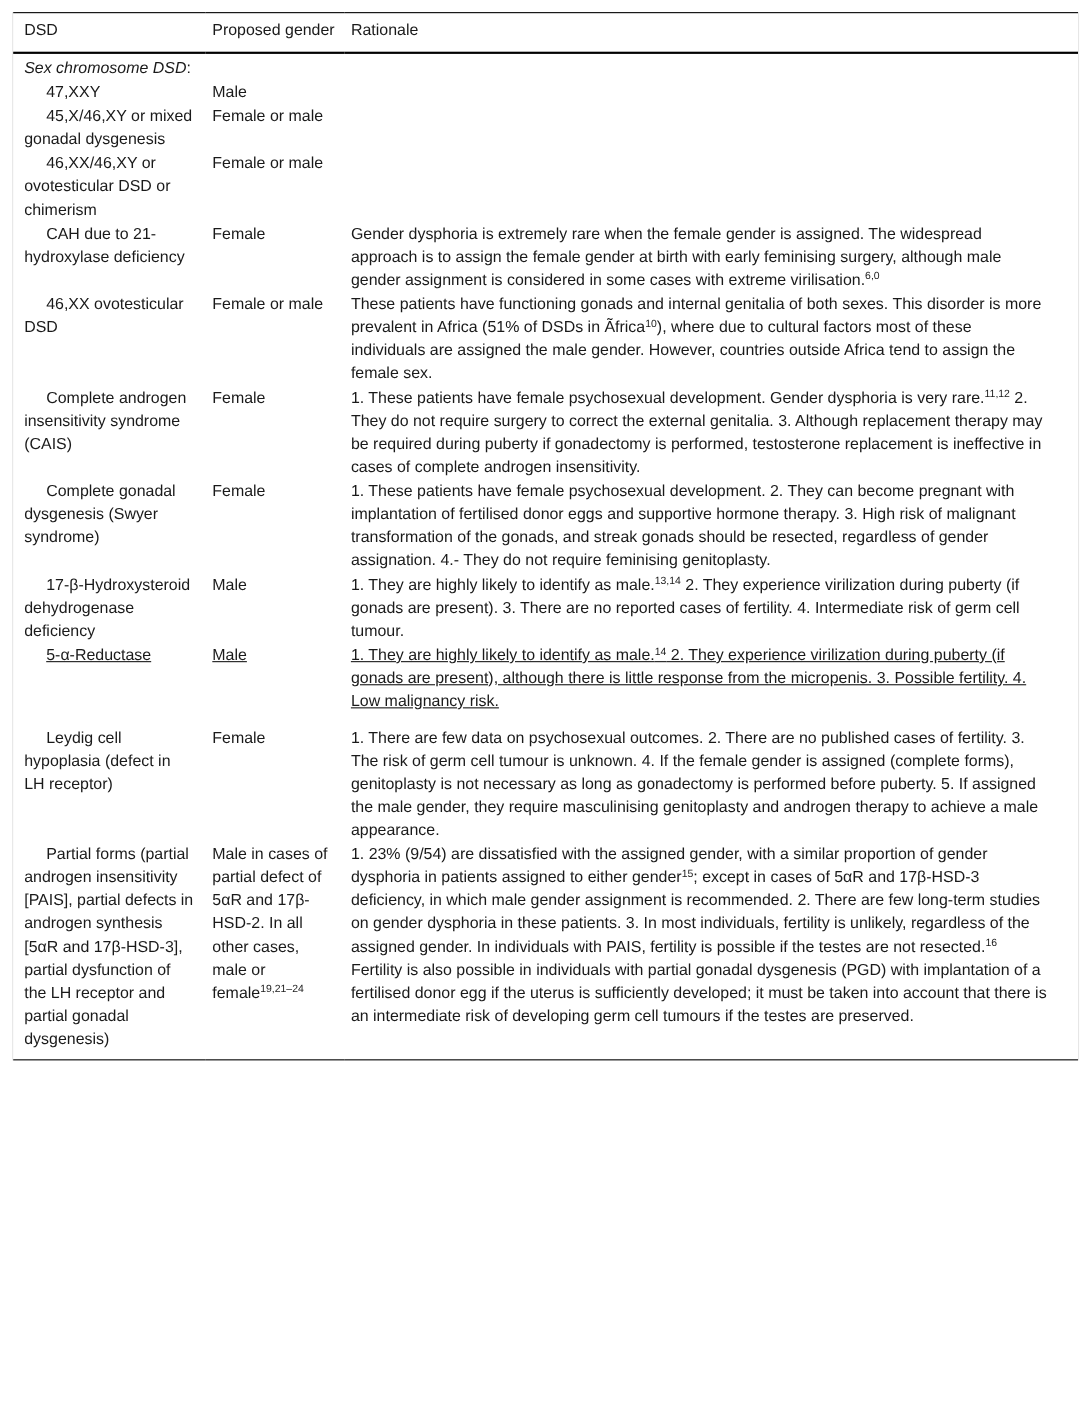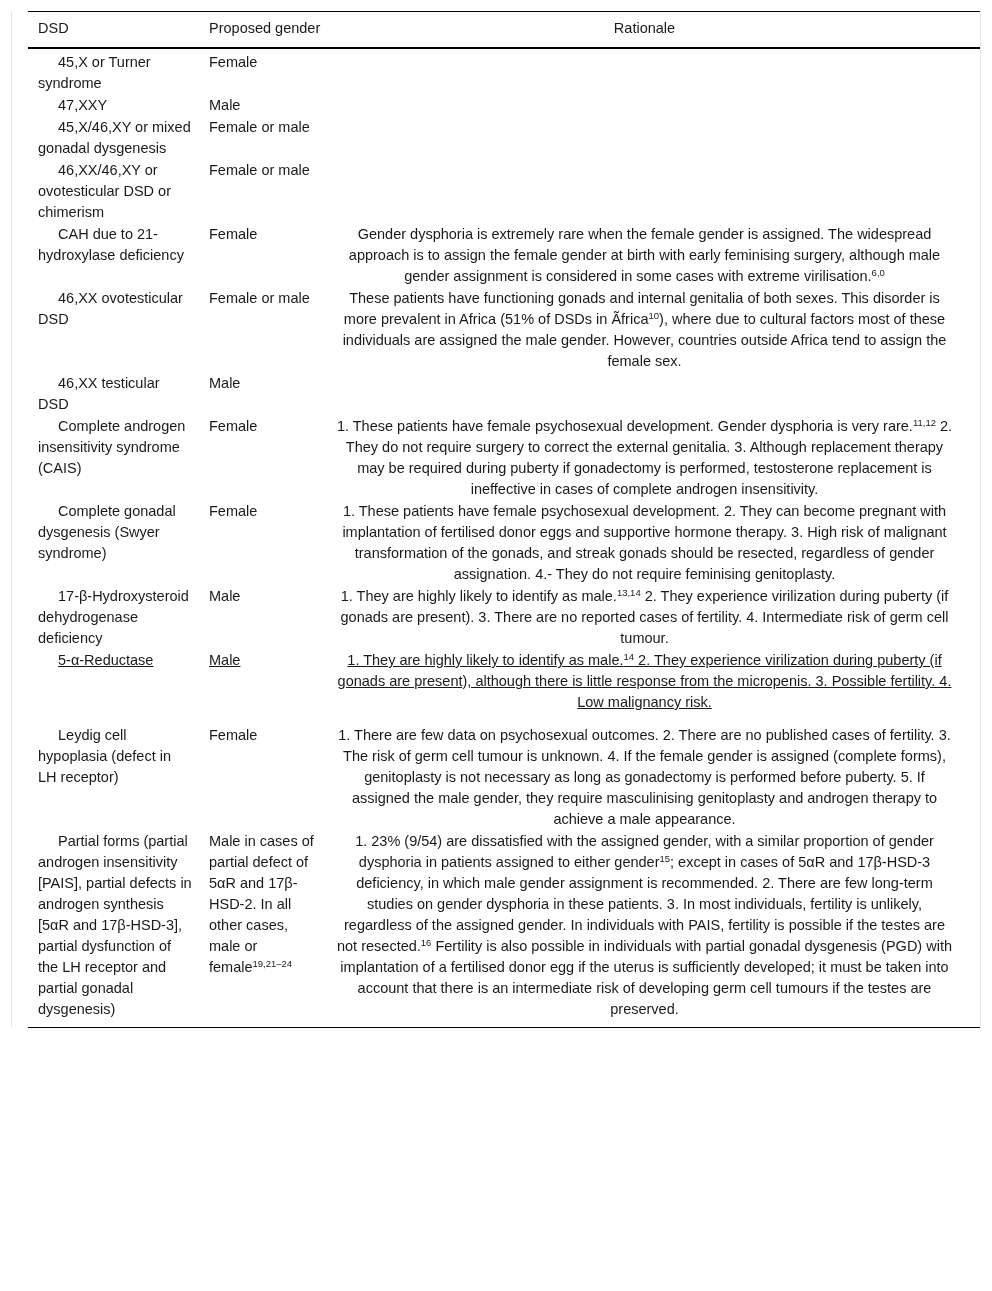--- a/index.html
+++ b/index.html
@@ -1,29 +1,29 @@
 <!DOCTYPE html>
 <html><head>
 <meta charset="utf-8">
 <style>
   html, body { margin: 0; padding: 0; background: #ffffff; }
   body { width: 992px; height: 1291px; position: relative; overflow: hidden;
          font-family: "Liberation Sans", sans-serif; font-size: 14.5px; color: #1a1a1a; }
   .wrap { position: absolute; left: 11px; top: 11px; width: 970px;
-          border-left: 1px solid #e6e6e6; border-right: 1px solid #e6e6e6; box-sizing: border-box; padding-left: 16px; }
+          border-left: 1px solid #e6e6e6; border-right: 1px solid #e6e6e6; box-sizing: border-box; }
   table { width: 100%; border-collapse: collapse; table-layout: fixed; }
   col.c1 { width: 175px; }
   col.c2 { width: 126px; }
   thead th { font-weight: normal; text-align: left; vertical-align: top; line-height: 21px;
              padding: 6px 10px 8px 10px; border-top: 1px solid #000; border-bottom: 2px solid #000; }
   tbody td { vertical-align: top; line-height: 21px; padding: 0 10px 1px 10px; }
   tbody tr:first-child td { padding-top: 3px; }
   tbody tr:last-child td { border-bottom: 1px solid #000; padding-bottom: 7px; }
   td.c2, th.c2 { padding-left: 6px; padding-right: 6px; }
-  td.c3, th.c3 { padding-left: 6px; padding-right: 26px; text-align: center; }
+  td.c3, th.c3 { padding-left: 6px; padding-right: 26px; }
   .ind { padding-left: 20px; display: inline; }
   .it { font-style: italic; }
   sup { font-size: 9.5px; line-height: 0; vertical-align: 5px; }
   tr.gap td { padding-bottom: 12px; text-decoration: underline; }
 </style>
 </head>
 <body>
 
 <div class="wrap">
 <table>
@@ -34,23 +34,23 @@
       </colgroup>
   <thead>
     <tr>
       <th class="c1">DSD</th>
       <th class="c2">Proposed gender</th>
       <th class="c3">Rationale</th>
     </tr>
   </thead>
   <tbody>
     <tr>
-      <td class="c1"><span class="ind"></span><span>45,X or Turner syndrome</span></td>
-      <td class="c2">Female</td>
-      <td class="c3"></td>
+      <td class="c1"><span class="it">Sex chromosome DSD</span><span>:</span></td>
+      <td class="c2"></td>
+          <td class="c3"></td>
     </tr>
     <tr>
       <td class="c1"><span class="ind"></span><span>47,XXY</span></td>
       <td class="c2">Male</td>
       <td class="c3"></td>
     </tr>
     <tr>
       <td class="c1"><span class="ind"></span><span>45,X/46,XY or mixed gonadal dysgenesis</span></td>
       <td class="c2">Female or male</td>
       <td class="c3"></td>
@@ -62,25 +62,20 @@
     </tr>
     <tr>
       <td class="c1"><span class="ind"></span><span>CAH due to 21-hydroxylase deficiency</span></td>
       <td class="c2">Female</td>
       <td class="c3"><span>Gender dysphoria is extremely rare when the female gender is assigned. The widespread approach is to assign the female gender at birth with early feminising surgery, although male gender assignment is considered in some cases with extreme virilisation.</span><sup>6,0</sup></td>
     </tr>
     <tr>
       <td class="c1"><span class="ind"></span><span>46,XX ovotesticular DSD</span></td>
       <td class="c2">Female or male</td>
       <td class="c3"><span>These patients have functioning gonads and internal genitalia of both sexes. This disorder is more prevalent in Africa (51% of DSDs in Ãfrica</span><sup>10</sup><span>), where due to cultural factors most of these individuals are assigned the male gender. However, countries outside Africa tend to assign the female sex.</span></td>
-    </tr>
-    <tr>
-      <td class="c1"><span class="ind"></span><span>46,XX testicular DSD</span></td>
-      <td class="c2">Male</td>
-      <td class="c3"></td>
     </tr>
     <tr>
       <td class="c1"><span class="ind"></span><span>Complete androgen insensitivity syndrome (CAIS)</span></td>
       <td class="c2">Female</td>
       <td class="c3"><span>1. These patients have female psychosexual development. Gender dysphoria is very rare.</span><sup>11,12</sup><span> 2. They do not require surgery to correct the external genitalia. 3. Although replacement therapy may be required during puberty if gonadectomy is performed, testosterone replacement is ineffective in cases of complete androgen insensitivity.</span></td>
     </tr>
     <tr>
       <td class="c1"><span class="ind"></span><span>Complete gonadal dysgenesis (Swyer syndrome)</span></td>
       <td class="c2">Female</td>
       <td class="c3">1. These patients have female psychosexual development. 2. They can become pregnant with implantation of fertilised donor eggs and supportive hormone therapy. 3. High risk of malignant transformation of the gonads, and streak gonads should be resected, regardless of gender assignation. 4.- They do not require feminising genitoplasty.</td>

